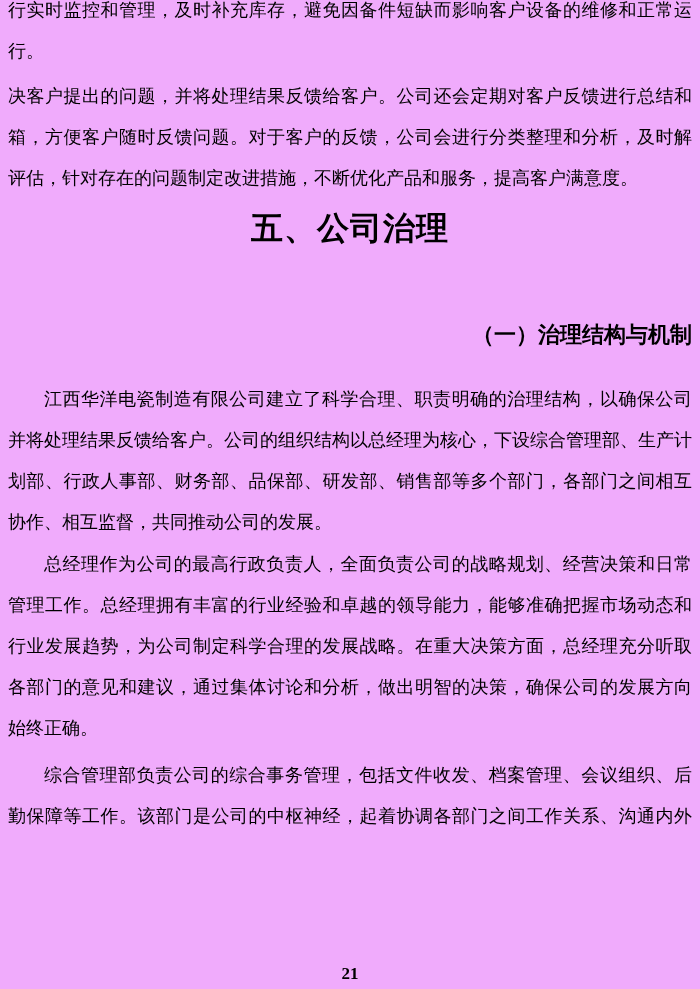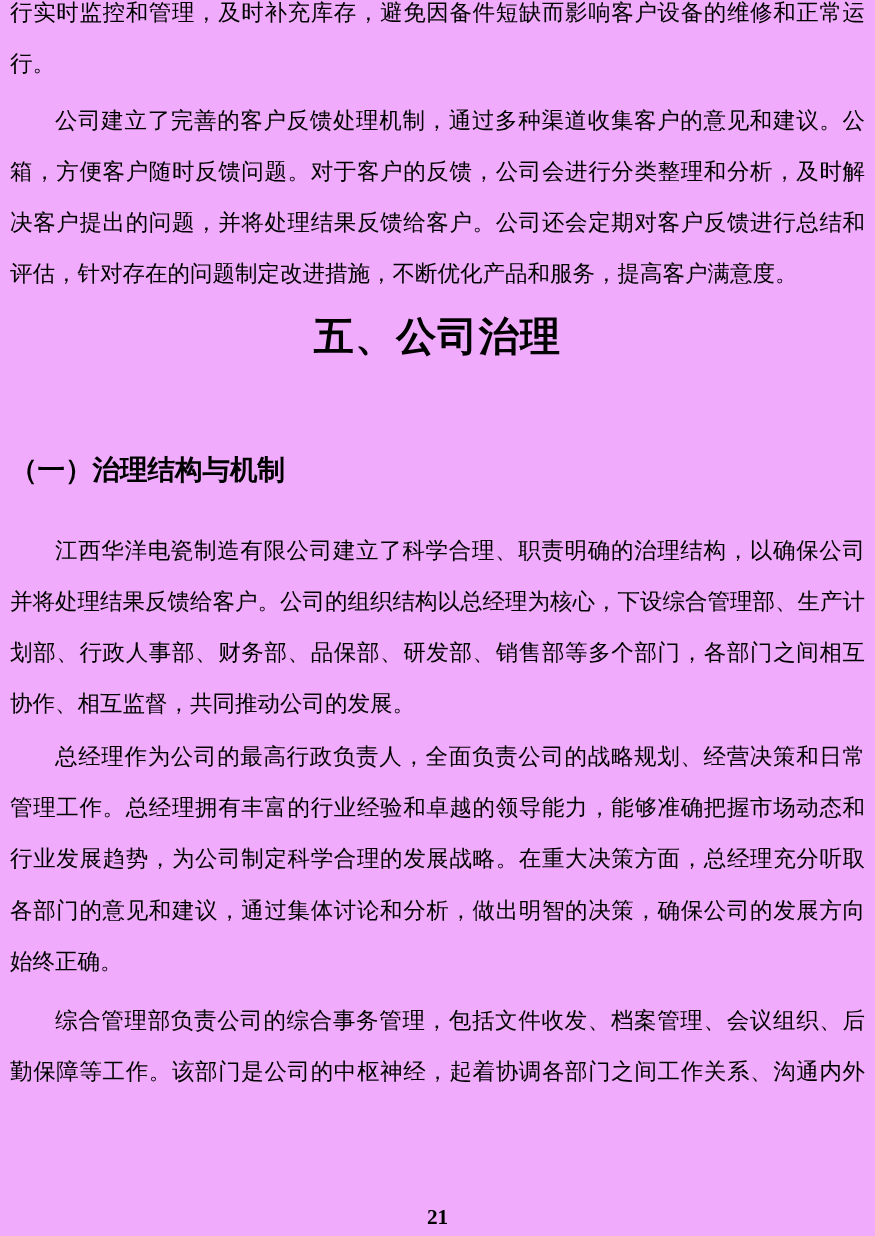--- a/index.html
+++ b/index.html
@@ -44,21 +44,21 @@
     text-align: center;
     font-family: "Liberation Sans", "DejaVu Sans", sans-serif;
     font-weight: 700;
     font-size: 32px;
     letter-spacing: 1px;
   }
   .heading-2 {
     margin: 65px 0 0 0;
     height: 41px;
     line-height: 41px;
-    text-align: left;
+    text-align: right;
     font-family: "Liberation Sans", "DejaVu Sans", sans-serif;
     font-weight: 700;
     font-size: 22px;
   }
   .page-number {
     position: absolute;
     left: 0;
     right: 0;
     top: 966px;
     text-align: center;
@@ -73,23 +73,22 @@
 
 <div class="page">
   <div class="text-col">
 
     <div class="para para-a">
       <div class="line fill">行实时监控和管理，及时补充库存，避免因备件短缺而影响客户设备的维修和正常运</div>
       <div class="line">行。</div>
     </div>
 
     <div class="para para-b">
-      <div class="line fill indent">公司建立了完善的客户反馈处理机制，通过多种渠道收集客户的意见和建议。公</div>
+      <div class="line fill">决客户提出的问题，并将处理结果反馈给客户。公司还会定期对客户反馈进行总结和</div>
       <div class="line fill">箱，方便客户随时反馈问题。对于客户的反馈，公司会进行分类整理和分析，及时解</div>
-      <div class="line fill">决客户提出的问题，并将处理结果反馈给客户。公司还会定期对客户反馈进行总结和</div>
       <div class="line">评估，针对存在的问题制定改进措施，不断优化产品和服务，提高客户满意度。</div>
     </div>
 
     <h1 class="heading-1">五、公司治理</h1>
 
     <h2 class="heading-2">（一）治理结构与机制</h2>
 
     <div class="para para-c">
       <div class="line fill indent">江西华洋电瓷制造有限公司建立了科学合理、职责明确的治理结构，以确保公司</div>
       <div class="line fill">并将处理结果反馈给客户。公司的组织结构以总经理为核心，下设综合管理部、生产计</div>

